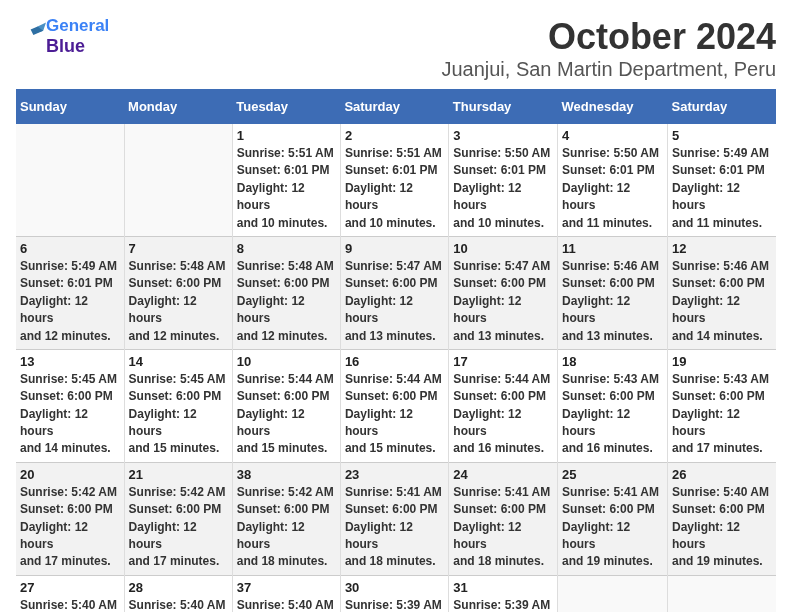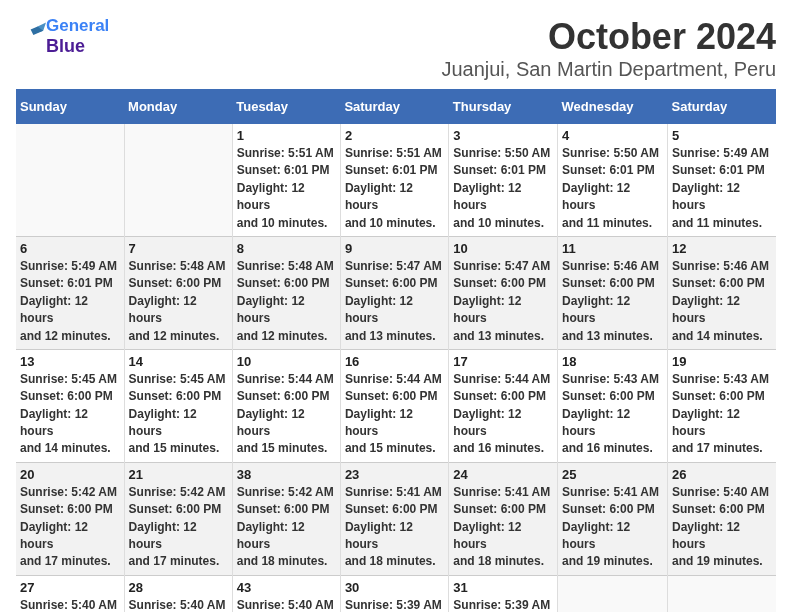--- a/index.html
+++ b/index.html
@@ -322,21 +322,21 @@
 and 20 minutes.</div>
         </td>
         <td>
           <span class="day-num">28</span>
           <div class="day-info" style="white-space: pre-line;">Sunrise: 5:40 AM
 Sunset: 6:00 PM
 Daylight: 12 hours
 and 20 minutes.</div>
         </td>
         <td>
-          <span class="day-num">43</span>
+          <span class="day-num">37</span>
           <div class="day-info" style="white-space: pre-line;">Sunrise: 5:40 AM
 Sunset: 6:00 PM
 Daylight: 12 hours
 and 20 minutes.</div>
         </td>
         <td>
           <span class="day-num">30</span>
           <div class="day-info" style="white-space: pre-line;">Sunrise: 5:39 AM
 Sunset: 6:01 PM
 Daylight: 12 hours

